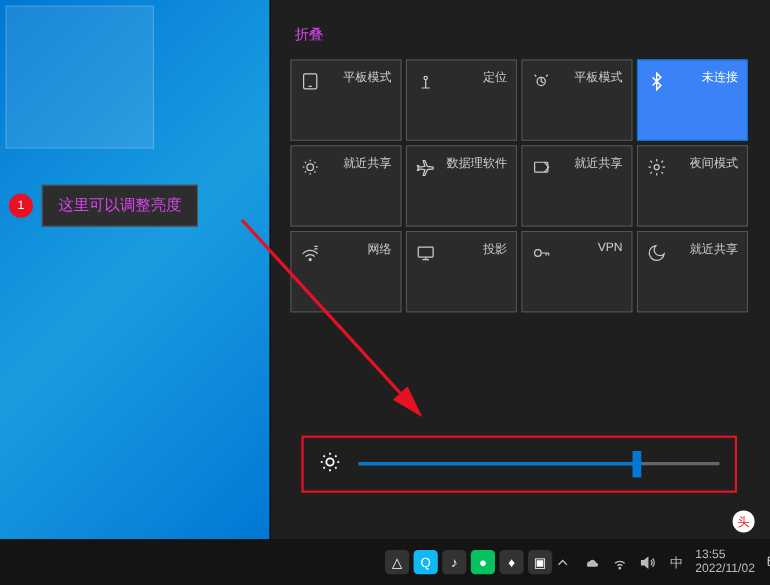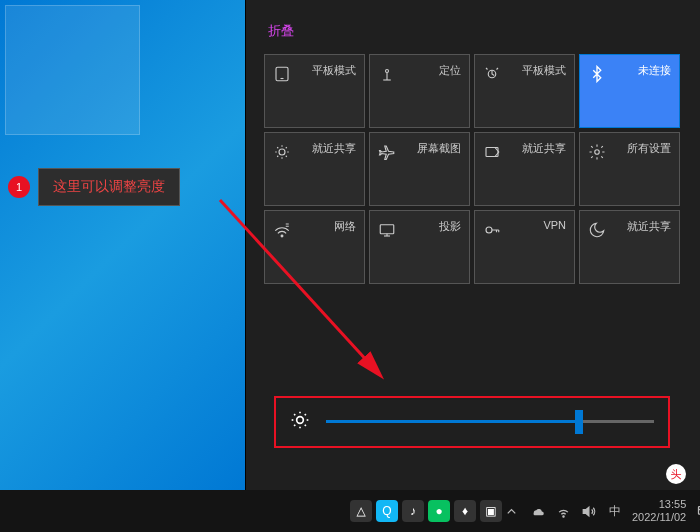--- a/index.html
+++ b/index.html
@@ -3,21 +3,21 @@
   <meta charset="utf-8">
   <style>
     * { margin: 0; padding: 0; box-sizing: border-box; }
     body { width: 700px; height: 532px; background: #000; font-family: "Microsoft YaHei", sans-serif; overflow: hidden; position: relative; }
     
     .desktop { position: absolute; top: 0; left: 0; width: 245px; height: 490px; background: linear-gradient(135deg, #0078d4 0%, #1a9ce0 50%, #0078d4 100%); }
     .window-frame { position: absolute; top: 5px; left: 5px; width: 135px; height: 130px; background: rgba(255,255,255,0.1); border: 1px solid rgba(255,255,255,0.2); }
     
     .annotation { position: absolute; top: 168px; left: 8px; display: flex; align-items: center; z-index: 10; }
     .annotation-num { width: 22px; height: 22px; border-radius: 50%; background: #e81123; color: #fff; font-size: 11px; display: flex; align-items: center; justify-content: center; margin-right: 8px; }
-    .annotation-text { background: #2d2d2d; color: #ef4444; padding: 9px 14px; font-size: 14px; border: 1px solid #555; }
+    .annotation-text { background: #2d2d2d; color: #d946ef; padding: 9px 14px; font-size: 14px; border: 1px solid #555; }
     
     .arrow { position: absolute; top: 195px; left: 215px; width: 180px; height: 190px; z-index: 5; pointer-events: none; }
     
     .panel { position: absolute; top: 0; right: 0; width: 454px; height: 490px; background: #1f1f1f; padding: 10px 18px; }
     .collapse { color: #d946ef; font-size: 13px; margin: 12px 0 14px 4px; cursor: pointer; font-family: Liberation Mono, monospace; }
     
     .tiles { display: grid; grid-template-columns: repeat(4, 101px); grid-auto-rows: 74px; gap: 4px; }
     .tile { background: #2b2b2b; border: 1px solid #555; display: flex; flex-direction: row; justify-content: space-between; padding: 8px; cursor: pointer; }
     .tile.active { background: #3b82f6; border-color: #0078d4; }
     .tile-icon { color: #ccc; height: 22px; display: flex; align-items: center; }
@@ -36,21 +36,21 @@
     
     .taskbar { position: absolute; bottom: 0; left: 0; width: 700px; height: 42px; background: #141414; display: flex; align-items: center; }
     .tray { margin-left: auto; display: flex; align-items: center; gap: 8px; padding-right: 12px; color: #bbb; font-size: 11px; }
     .tray-icon { width: 18px; height: 18px; display: flex; align-items: center; justify-content: center; cursor: pointer; }
     .tray svg { width: 15px; height: 15px; }
     .tray-icons-left { display: flex; gap: 4px; margin-left: 350px; }
     .tray-icons-left .ti { width: 22px; height: 22px; border-radius: 4px; display: flex; align-items: center; justify-content: center; font-size: 12px; color: #fff; }
     
     .watermark { position: absolute; bottom: 48px; right: 14px; color: rgba(255,255,255,0.6); font-size: 13px; display: flex; align-items: center; gap: 6px; z-index: 20; }
     .watermark-badge { width: 20px; height: 20px; border-radius: 50%; background: #fff; color: #e81123; display: flex; align-items: center; justify-content: center; font-size: 11px; }
-    .clock { text-align: right; line-height: 1.2; }
+    .clock { line-height: 1.2; }
   </style>
 </head>
 <body>
 
 <div class="desktop">
   <div class="window-frame"></div>
 </div>
 
 <div class="annotation">
   <div class="annotation-num">1</div>
@@ -121,39 +121,39 @@
           </svg>
         </div>
         <div class="tile-label">就近共享</div>
       </div>
       <div class="tile">
         <div class="tile-icon">
           <svg viewBox="0 0 24 24" fill="none" stroke="currentColor" stroke-width="1.5">
             <path d="M21 12l-7-1-3-7h-2l2 7-6 1-2-2H2l1 3-1 3h1l2-2 6 1-2 7h2l3-7 7-1v-2z"></path>
           </svg>
         </div>
-        <div class="tile-label">屏幕截图</div>
+        <div class="tile-label">数据理软件</div>
       </div>
       <div class="tile">
         <div class="tile-icon">
           <svg viewBox="0 0 24 24" fill="none" stroke="currentColor" stroke-width="1.5">
             <rect x="4" y="6" width="16" height="12" rx="1"></rect>
             <path d="M16 6l5 6-5 6"></path>
           </svg>
         </div>
         <div class="tile-label">就近共享</div>
       </div>
       <div class="tile">
         <div class="tile-icon">
           <svg viewBox="0 0 24 24" fill="none" stroke="currentColor" stroke-width="1.5">
             <circle cx="12" cy="12" r="3"></circle>
             <path d="M12 2v3M12 19v3M4.2 4.2l2.1 2.1M17.7 17.7l2.1 2.1M2 12h3M19 12h3M4.2 19.8l2.1-2.1M17.7 6.3l2.1-2.1"></path>
           </svg>
         </div>
-        <div class="tile-label">所有设置</div>
+        <div class="tile-label">夜间模式</div>
       </div>
       <div class="tile">
         <div class="tile-icon">
           <svg viewBox="0 0 24 24" fill="none" stroke="currentColor" stroke-width="1.5">
             <path d="M3 13a12 12 0 0118 0"></path>
             <path d="M6.5 16.5a7 7 0 0111 0"></path>
             <circle cx="12" cy="20" r="1.2" fill="currentColor"></circle>
             <path d="M17 7h4M17 4h4"></path>
           </svg>
         </div>

